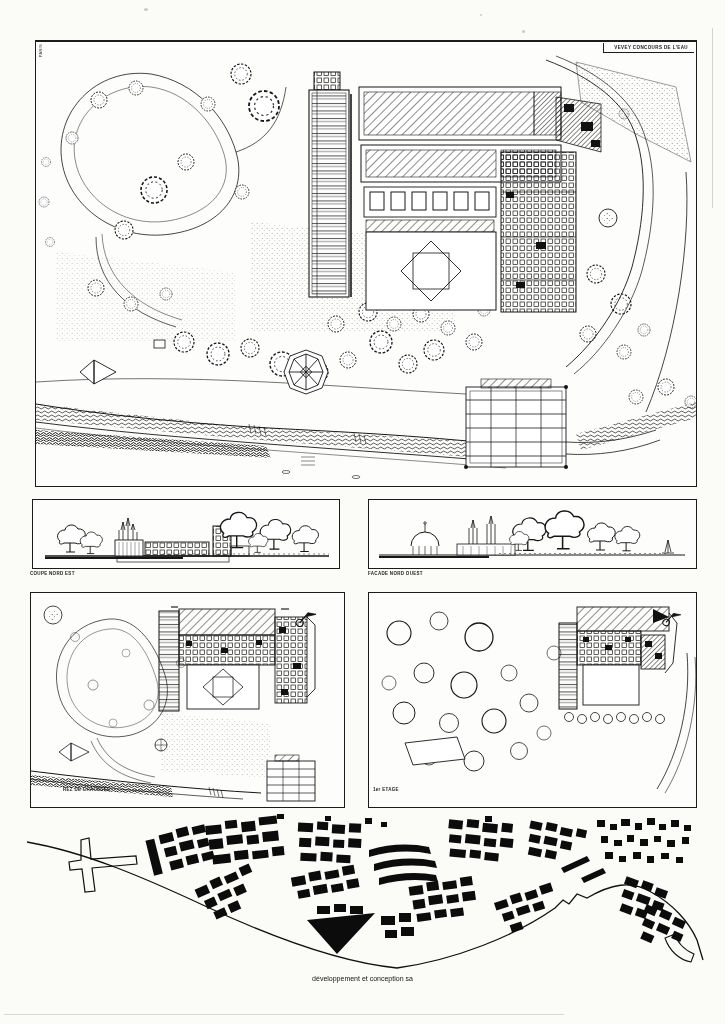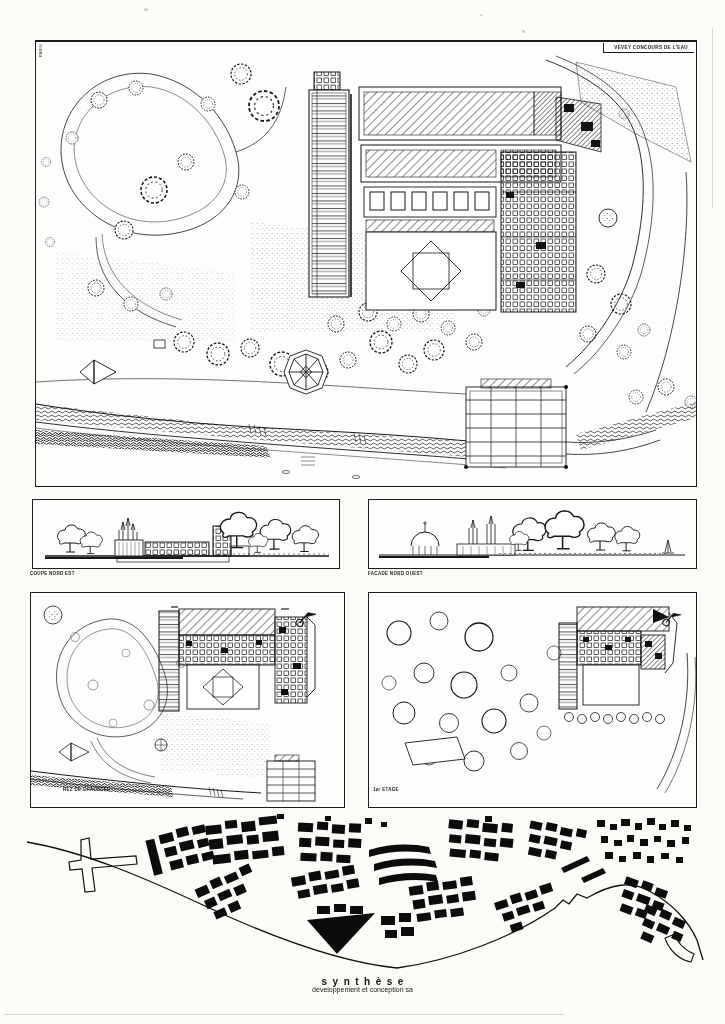--- a/index.html
+++ b/index.html
@@ -426,21 +426,20 @@
         <path transform="rotate(-8 420 90)" d="M386,70h14v9h-14z M404,68h12v9h-12z M420,70h14v8h-14z M438,68h12v9h-12z M388,84h12v9h-12z M404,82h14v9h-14z M422,84h12v8h-12z M438,83h13v9h-13z M390,98h14v8h-14z M408,97h12v8h-12z M424,98h13v8h-13z"></path>
         <path transform="rotate(-18 505 95)" d="M472,80h13v8h-13z M489,78h11v9h-11z M504,80h12v8h-12z M520,78h12v9h-12z M476,93h11v8h-11z M491,92h13v8h-13z M508,93h11v8h-11z M480,106h12v8h-12z"></path>
         <path transform="rotate(24 640 120)" d="M612,102h12v8h-12z M628,100h11v8h-11z M643,102h12v8h-12z M616,115h11v8h-11z M631,114h12v8h-12z M648,115h10v8h-10z M620,128h12v8h-12z"></path>
         <path d="M536,56 l26,-12 3,5 -26,12 z M556,66 l22,-10 3,5 -22,10 z"></path>
         <path d="M340,6h7v6h-7z M356,10h6v5h-6z M460,4h7v6h-7z M300,4h6v5h-6z M252,2h7v5h-7z"></path>
       </g>
     </svg>
   </div>
 
   <div id="footer">
-    <div class="t1">synthèse</div>
     <div class="t2">développement et conception  sa</div>
   </div>
 
   <div class="speck" style="left:144px;top:8px;width:4px;height:3px;"></div>
   <div class="speck" style="left:522px;top:30px;width:3px;height:3px;"></div>
   <div class="speck" style="left:480px;top:14px;width:2px;height:2px;"></div>
   <div id="scanline-r"></div>
   <div id="scanline-b"></div>
 </div>
 

